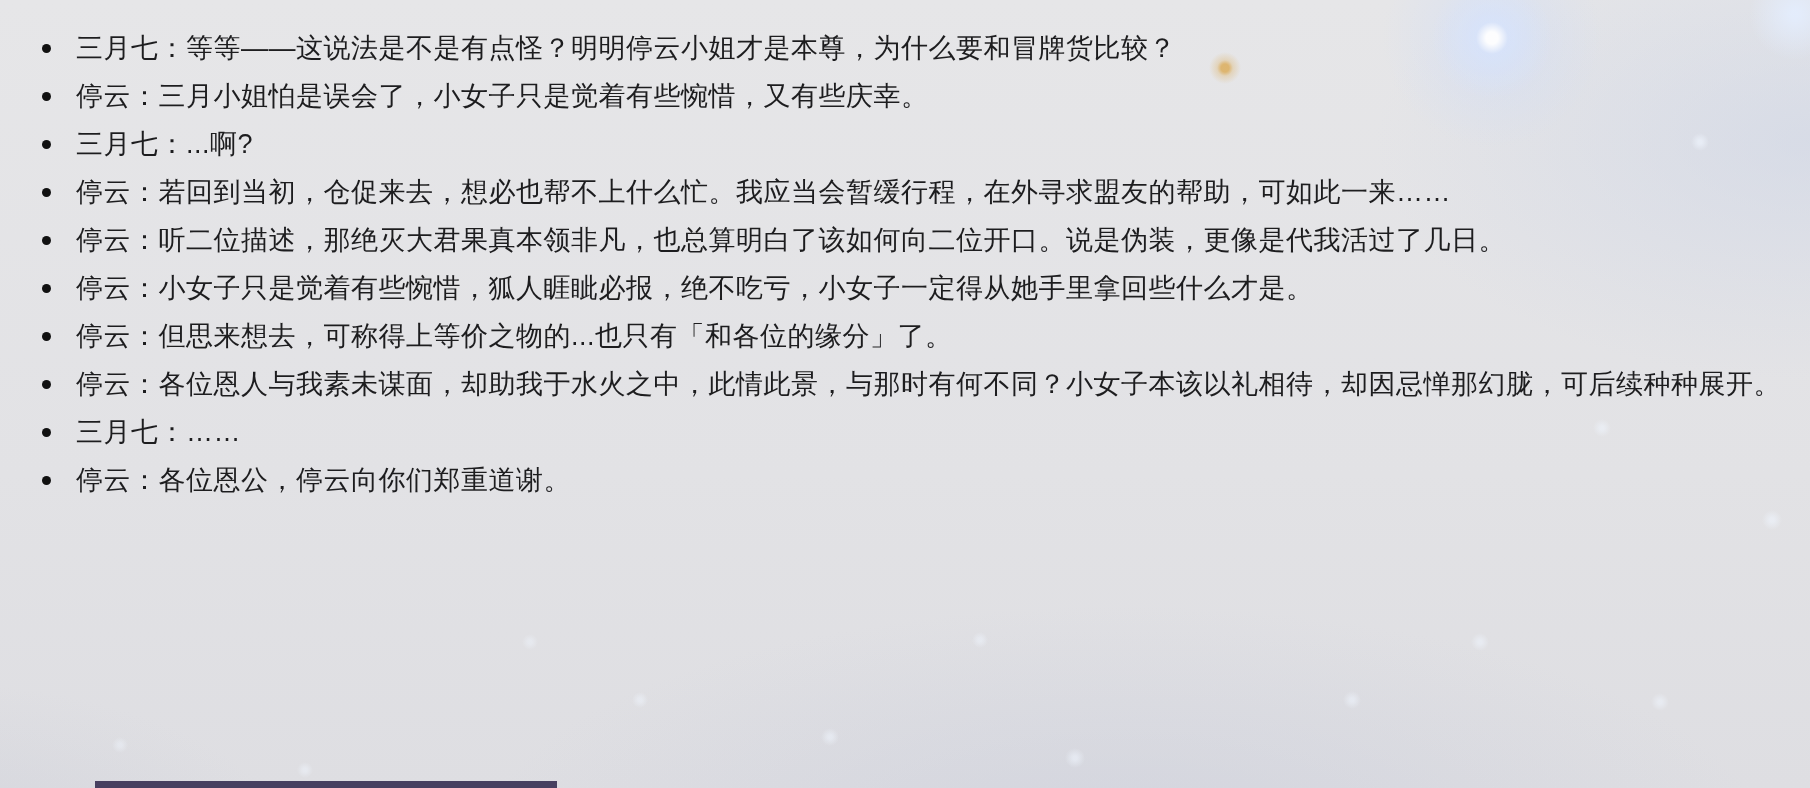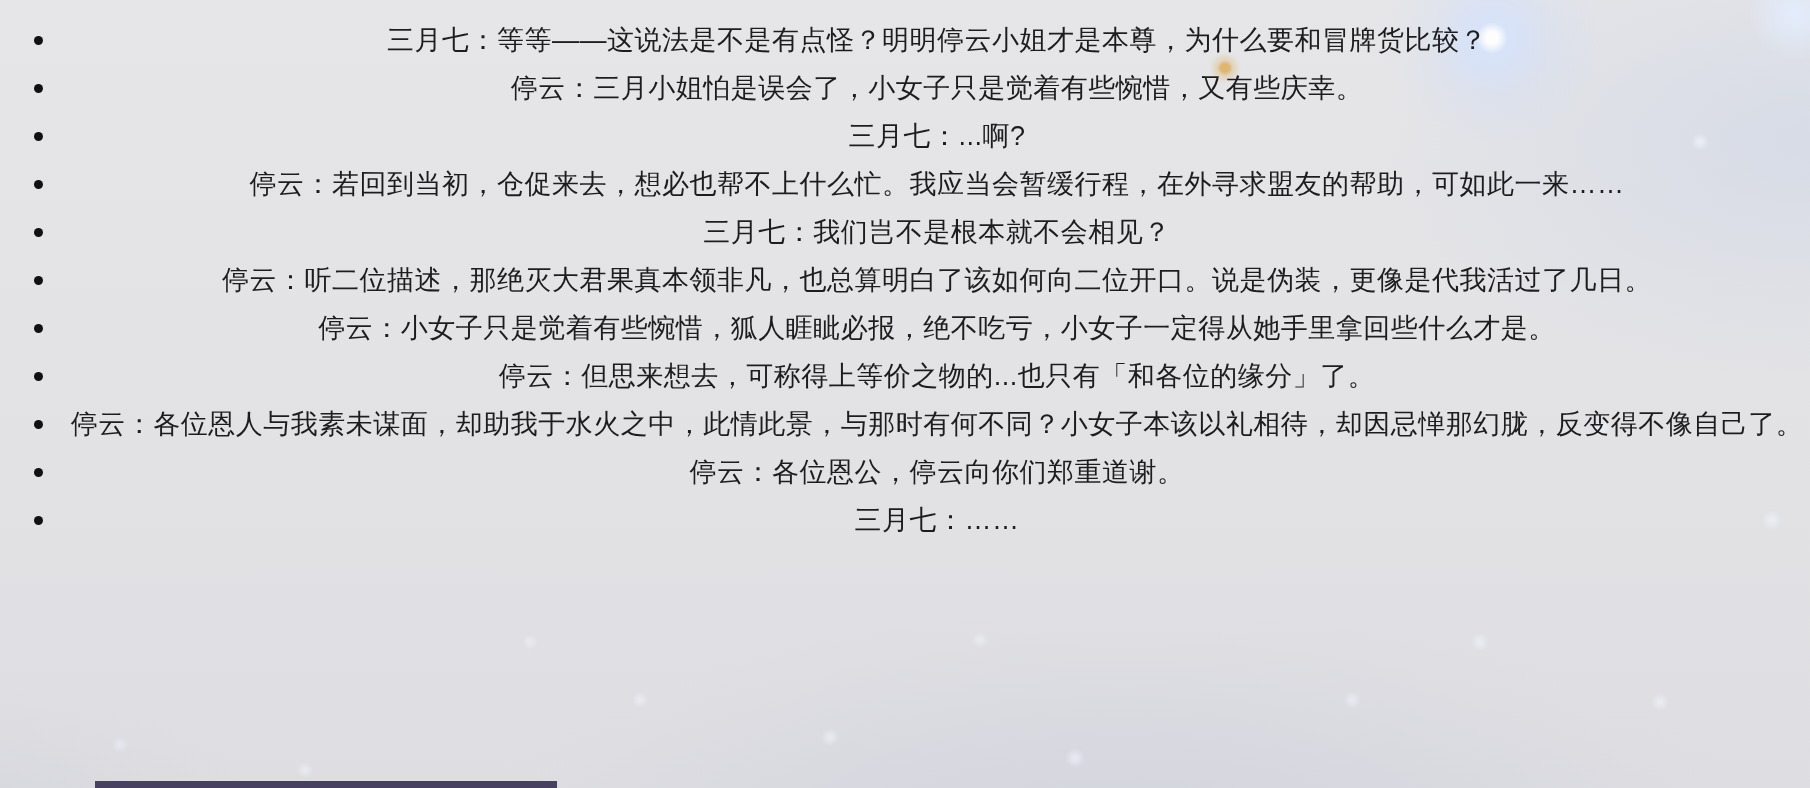--- a/index.html
+++ b/index.html
@@ -38,22 +38,22 @@
       radial-gradient(circle at 305px 770px, rgba(240,246,255,.45) 0 2px, rgba(240,246,255,0) 8px),
       radial-gradient(circle at 120px 745px, rgba(240,246,255,.4) 0 2px, rgba(240,246,255,0) 8px),
       radial-gradient(circle at 1660px 702px, rgba(240,246,255,.5) 0 2px, rgba(240,246,255,0) 9px),
       
       radial-gradient(ellipse 620px 340px at 100% 18%, rgba(204,212,230,.55), rgba(204,212,230,0) 70%),
       radial-gradient(ellipse 900px 340px at 62% 108%, rgba(198,202,217,.5), rgba(198,202,217,0) 72%),
       radial-gradient(ellipse 520px 240px at -4% 108%, rgba(200,203,214,.45), rgba(200,203,214,0) 70%),
       linear-gradient(180deg,#e6e6e8 0%,#e2e2e5 60%,#dedee2 100%);
   }
   .dialogue{
-    list-style:none;margin:4px;padding:12px 0 0 0;
-    position:relative;z-index:2;text-align:center;
+    list-style:none;margin:12px;padding:12px 0 0 0;
+    position:relative;z-index:2;
   }
   .dialogue li{
     position:relative;height:48px;
   }
   .bullet{
     position:absolute;left:30px;top:20px;width:9px;height:9px;border-radius:50%;
     background:var(--bullet-color);
   }
   .line-text{
     display:block;margin-left:64px;
@@ -82,41 +82,37 @@
     <li>
         <span class="bullet"></span>
         <span class="line-text">三月七：...啊?</span>
       </li>
     <li>
         <span class="bullet"></span>
         <span class="line-text">停云：若回到当初，仓促来去，想必也帮不上什么忙。我应当会暂缓行程，在外寻求盟友的帮助，可如此一来……</span>
       </li>
     <li>
         <span class="bullet"></span>
-        <span class="line-text">三月七：我们岂不是根本就不会相见？</span>
-      </li>
-    <li>
-        <span class="bullet"></span>
         <span class="line-text">停云：听二位描述，那绝灭大君果真本领非凡，也总算明白了该如何向二位开口。说是伪装，更像是代我活过了几日。</span>
       </li>
     <li>
         <span class="bullet"></span>
         <span class="line-text">停云：小女子只是觉着有些惋惜，狐人睚眦必报，绝不吃亏，小女子一定得从她手里拿回些什么才是。</span>
       </li>
     <li>
         <span class="bullet"></span>
         <span class="line-text">停云：但思来想去，可称得上等价之物的...也只有「和各位的缘分」了。</span>
       </li>
     <li>
         <span class="bullet"></span>
-        <span class="line-text">停云：各位恩人与我素未谋面，却助我于水火之中，此情此景，与那时有何不同？小女子本该以礼相待，却因忌惮那幻胧，反变得不像自己了。</span>
+        <span class="line-text">停云：各位恩人与我素未谋面，却助我于水火之中，此情此景，与那时有何不同？小女子本该以礼相待，却因忌惮那幻胧，可后续种种展开。</span>
+      </li>
+    <li>
+        <span class="bullet"></span>
+        <span class="line-text">三月七：……</span>
       </li>
     <li>
         <span class="bullet"></span>
         <span class="line-text">停云：各位恩公，停云向你们郑重道谢。</span>
-      </li>
-    <li>
-        <span class="bullet"></span>
-        <span class="line-text">三月七：……</span>
       </li>
   </ul>
   <div class="bottom-bar"></div>
 </div>
 
 </body></html>

